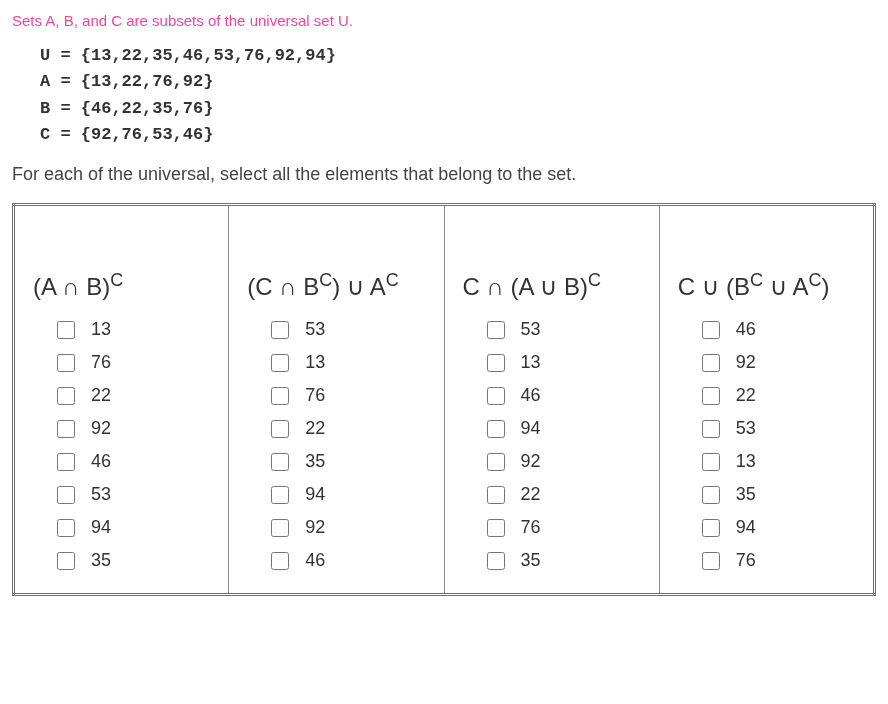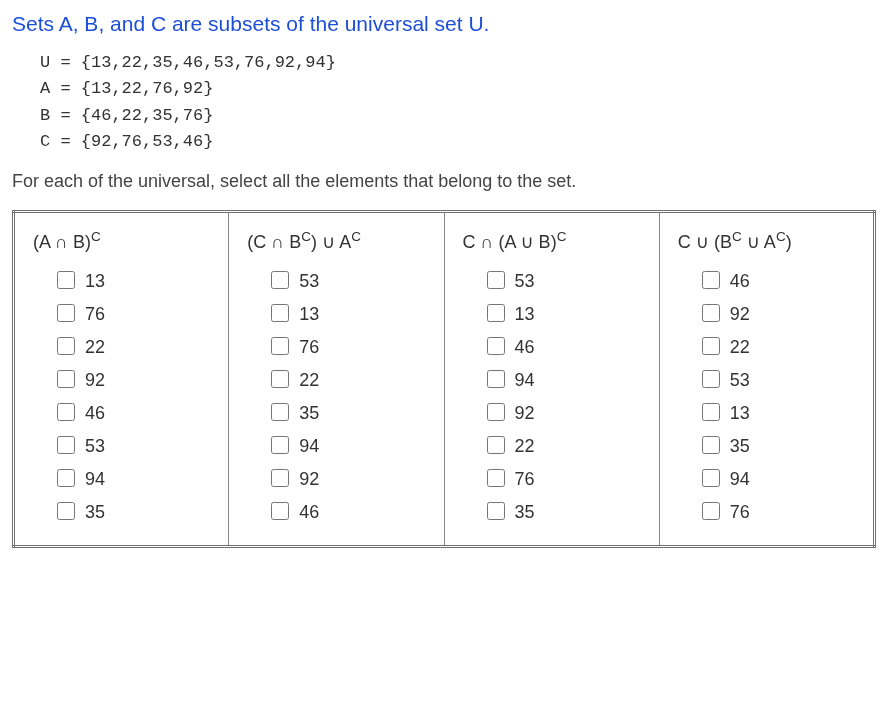--- a/index.html
+++ b/index.html
@@ -5,64 +5,65 @@
   body {
     font-family: Arial, Helvetica, sans-serif;
     font-size: 18px;
     color: #333;
     margin: 0;
     padding: 8px 12px;
     width: 864px;
   }
   .intro {
     margin: 4px 0 14px 0;
-    font-size: 21px;
-    color: #1d4ed8;
+    font-size: 15px;
+    color: #ec4899;
   }
   .defs {
     font-family: "Courier New", Courier, monospace;
     font-size: 17px;
     margin: 0 0 16px 28px;
     line-height: 1.55;
     color: #333;
   }
-  .defs .row { white-space: pre; }
+  .defs .row { white-space: pre; font-weight: bold; }
   .instruction {
     margin: 8px 0 18px 0;
     font-size: 18px;
     color: #444;
   }
   table.outer {
     border-collapse: collapse;
     border: 3px double #707070;
     width: 100%;
   }
   table.outer td {
     border: 1px solid #888;
     vertical-align: top;
     padding: 16px 14px 22px 14px;
     width: 25%;
   }
   .col-header {
-    font-size: 18px;
+    font-size: 24px;
     color: #333;
     margin-bottom: 18px;
     margin-left: 4px;
+    margin-top: 48px;
   }
   .sup { font-size: 0.75em; vertical-align: super; }
   .opts {
     display: flex;
     flex-direction: column;
     gap: 12px;
     padding-left: 28px;
   }
   .opt {
     display: flex;
-    align-items: flex-start;
-    gap: 10px;
+    align-items: center;
+    gap: 16px;
     font-size: 18px;
     color: #333;
   }
   .opt input[type="checkbox"] {
     width: 18px;
     height: 18px;
     margin: 0;
   }
 </style>
 </head>

